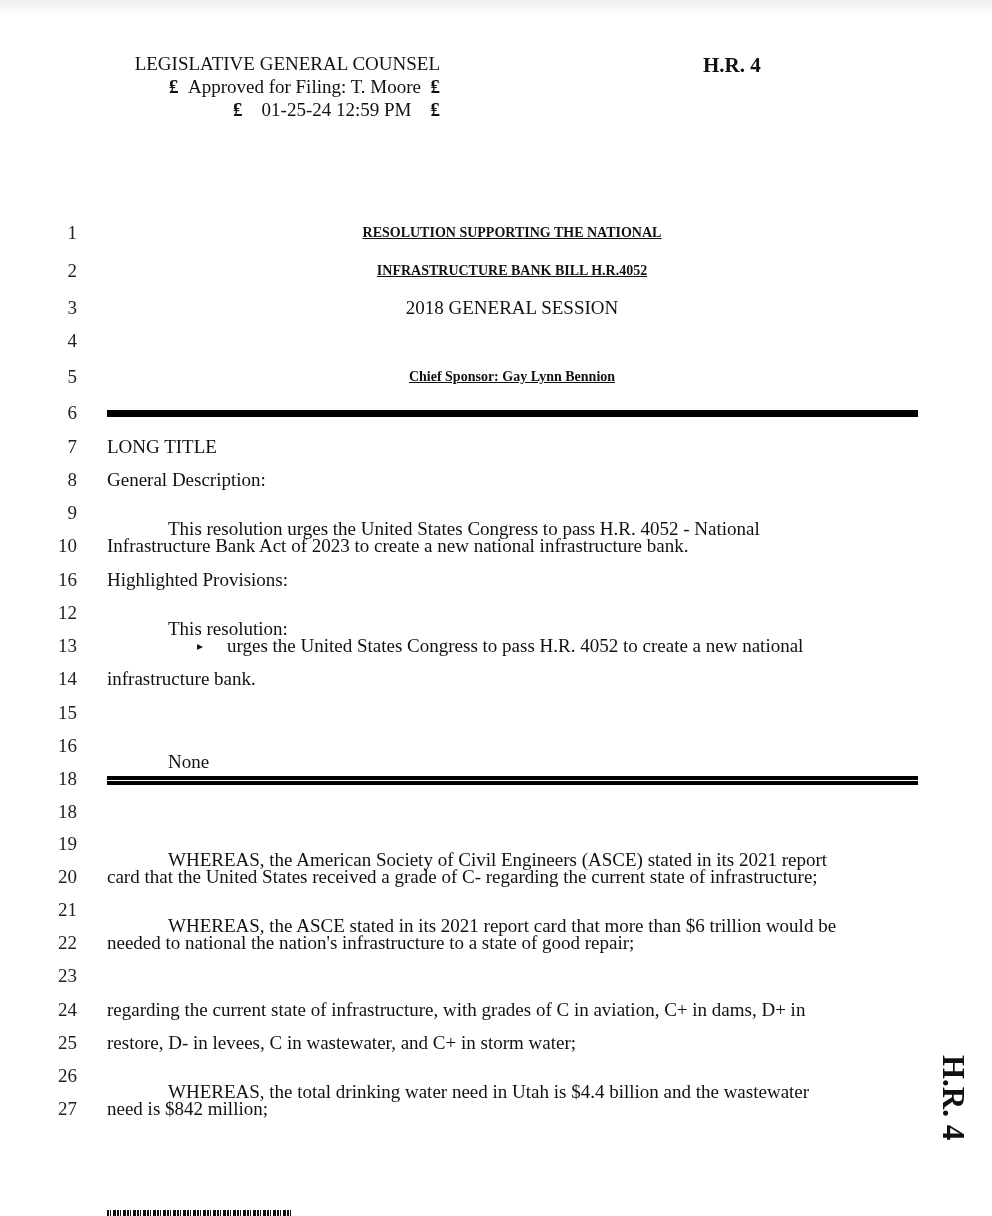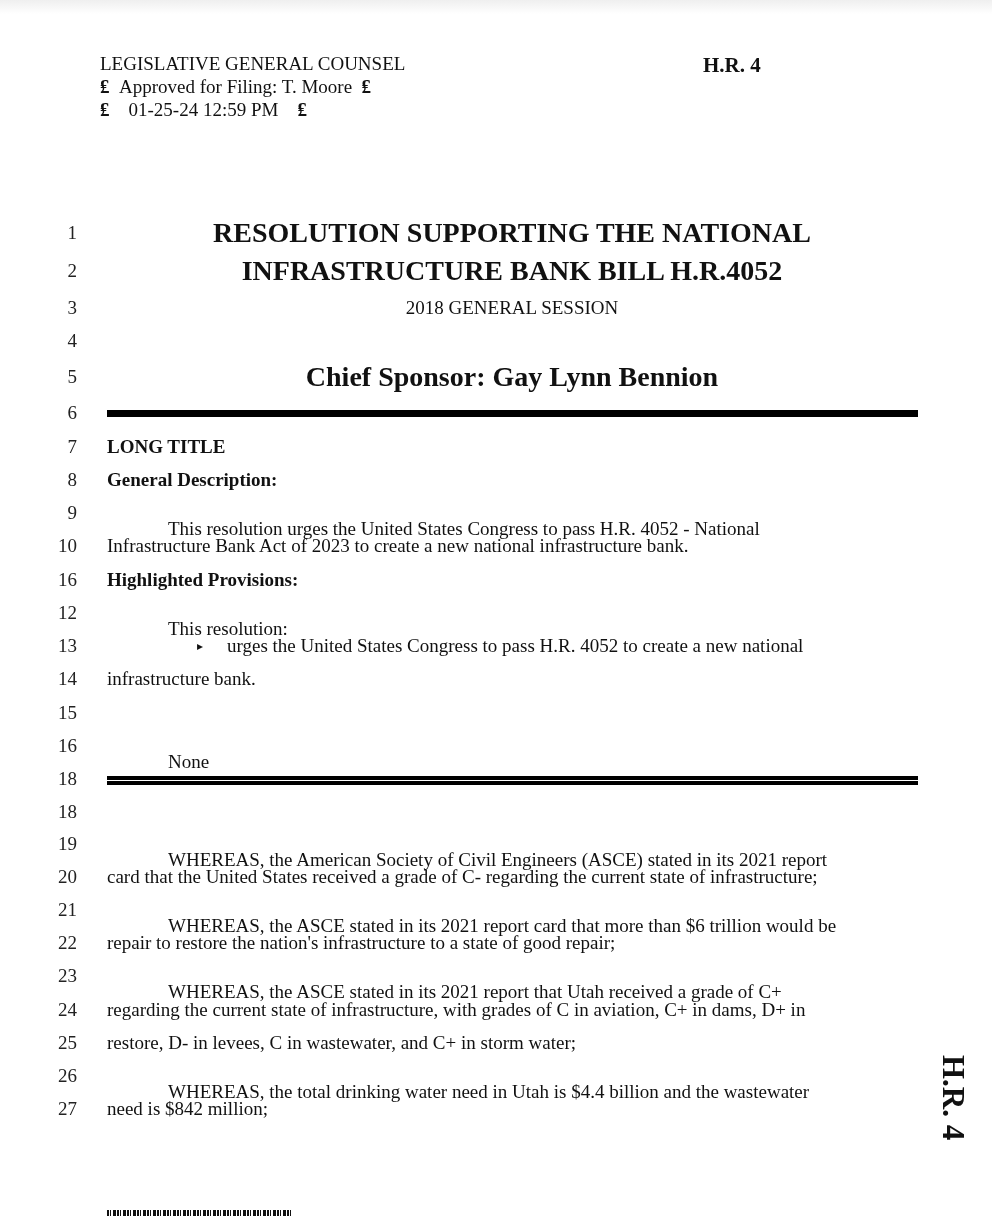--- a/index.html
+++ b/index.html
@@ -7,43 +7,43 @@
       width: 992px; height: 1216px; overflow: hidden; position: relative;
       background: #ffffff; color: #111111;
       font-family: "Liberation Serif", "DejaVu Serif", serif;
     }
     .topshade {
       position: absolute; left: 0; top: 0; width: 992px; height: 14px;
       background: linear-gradient(#efefef, #ffffff);
     }
     .header-left {
       position: absolute; left: 100px; top: 52px; width: 340px;
-      text-align: left; font-size: 19px; line-height: 23px; color: #111;
+      text-align: right; font-size: 19px; line-height: 23px; color: #111;
     }
     .header-left .glyph { font-weight: bold; }
     .header-right {
       position: absolute; left: 703px; top: 53px;
       font-size: 21px; font-weight: bold; color: #111;
     }
     .line {
       position: absolute; left: 0; width: 992px; height: 34px;
     }
     .ln {
       position: absolute; left: 40px; width: 37px; text-align: right;
       font-size: 19px; line-height: 34px; top: 0; color: #222;
     }
     .txt {
       position: absolute; left: 107px; top: 0; right: 60px;
       font-size: 19px; line-height: 34px; white-space: nowrap; color: #111;
     }
     .txt.center { left: 107px; right: 75px; text-align: center; }
     .txt.indent { text-indent: 61px; margin-top: 16px; }
-    .txt.bold { font-weight: bold; }
+    .txt.bold { font-weight: normal; }
     .txt.italic { font-style: italic; }
-    .txt.big { font-size: 28px; font-weight: bold; }
+    .txt.big { font-size: 14px; font-weight: bold; text-decoration: underline; }
     .bullet { display: inline-block; width: 30px; font-size: 12px; vertical-align: 2px; }
     .rule-thick {
       position: absolute; left: 107px; width: 811px; height: 7px;
       background: #000; top: 410px;
     }
     .rule-double1 {
       position: absolute; left: 107px; width: 811px; height: 4px;
       background: #000; top: 776px;
     }
     .rule-double2 {
@@ -160,25 +160,24 @@
 <div class="line" style="top:860px">
   <span class="ln">20</span>
   <span class="txt">card that the United States received a grade of C- regarding the current state of infrastructure;</span>
 </div>
 <div class="line" style="top:893px">
   <span class="ln">21</span>
   <span class="txt indent">WHEREAS, the ASCE stated in its 2021 report card that more than $6 trillion would be</span>
 </div>
 <div class="line" style="top:926px">
   <span class="ln">22</span>
-  <span class="txt">repair to restore the nation's infrastructure to a state of good repair;</span>
+  <span class="txt">needed to national the nation's infrastructure to a state of good repair;</span>
 </div>
 <div class="line" style="top:959px">
   <span class="ln">23</span>
-  <span class="txt indent">WHEREAS, the ASCE stated in its 2021 report that Utah received a grade of C+</span>
 </div>
 <div class="line" style="top:993px">
   <span class="ln">24</span>
   <span class="txt">regarding the current state of infrastructure, with grades of C in aviation, C+ in dams, D+ in</span>
 </div>
 <div class="line" style="top:1026px">
   <span class="ln">25</span>
   <span class="txt">restore, D- in levees, C in wastewater, and C+ in storm water;</span>
 </div>
 <div class="line" style="top:1059px">

